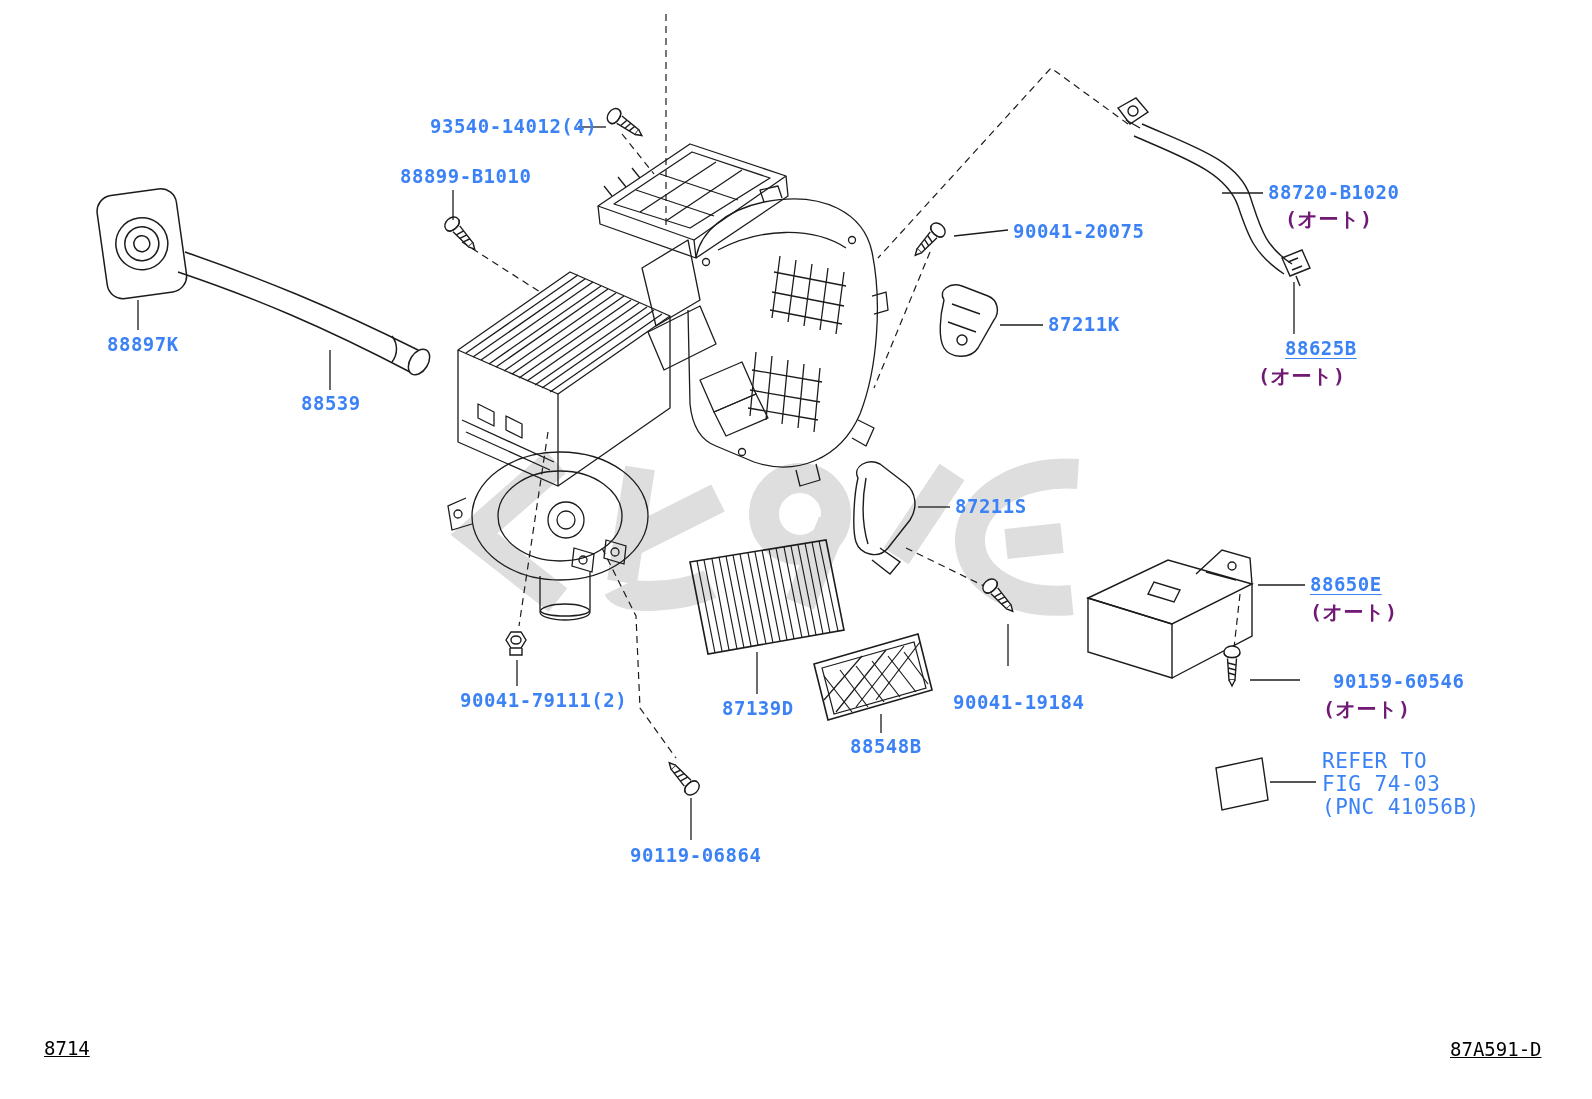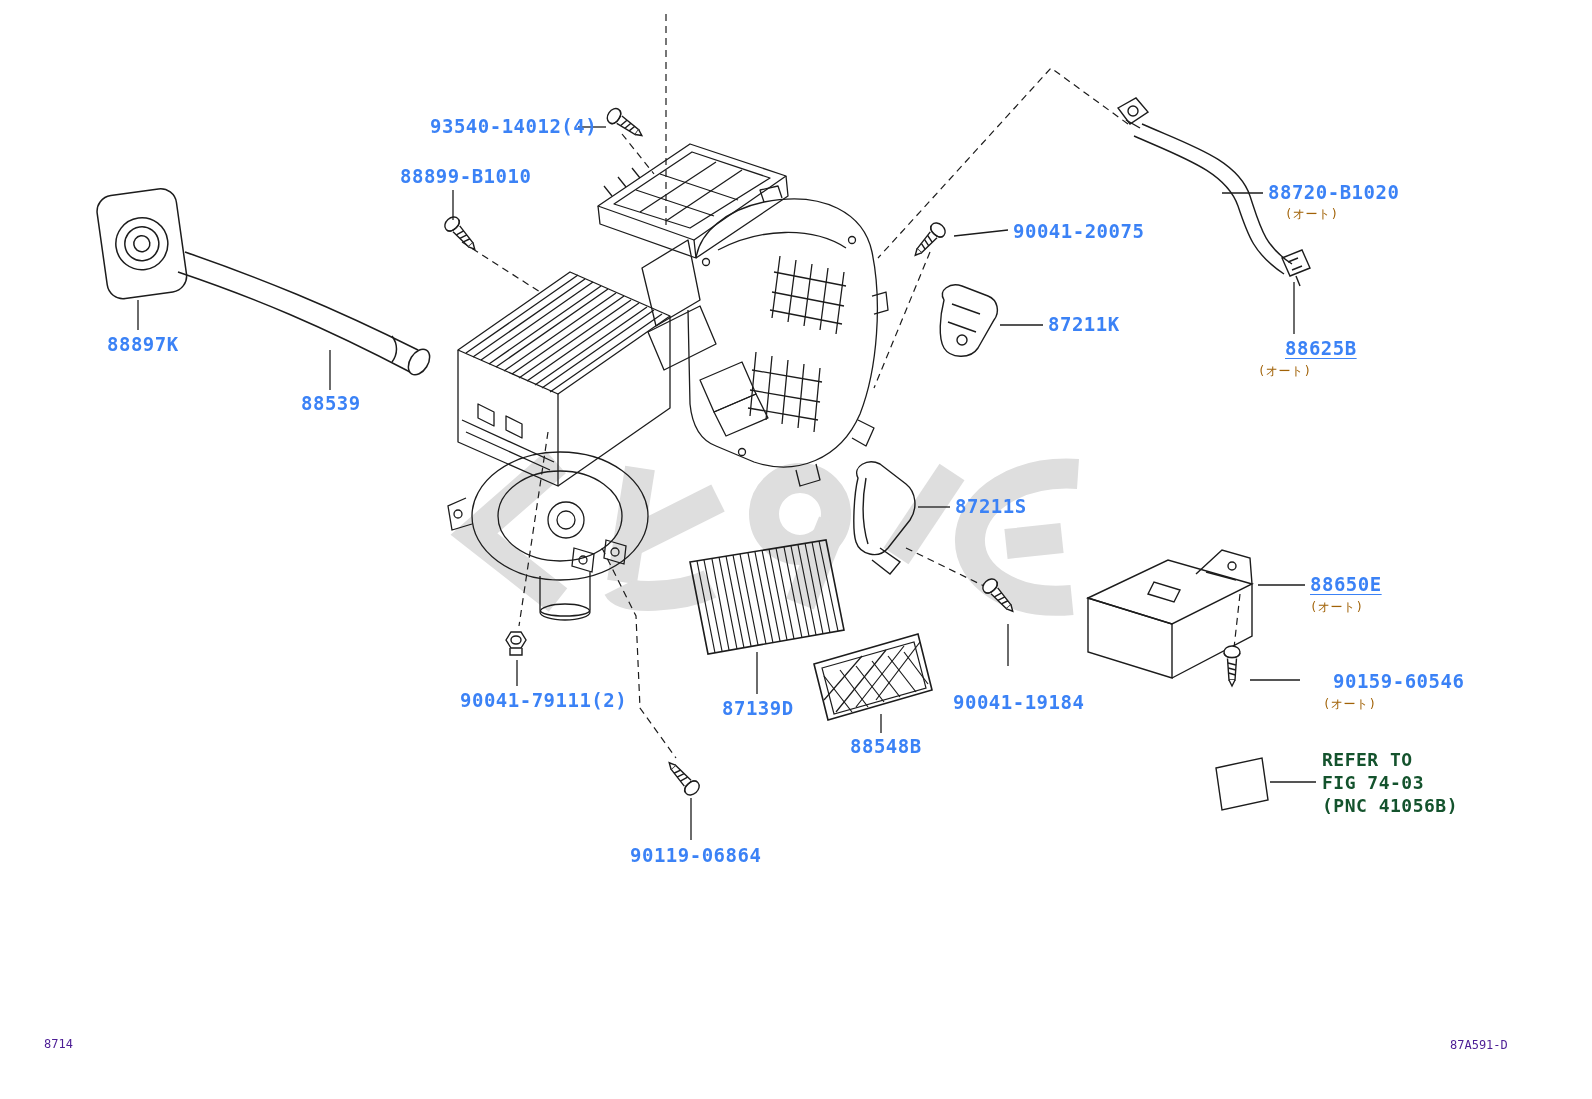--- a/index.html
+++ b/index.html
@@ -7,31 +7,32 @@
   .stage {
     position:relative; width:1592px; height:1099px; background:#ffffff;
     font-family:"DejaVu Sans Mono", monospace; overflow:hidden;
   }
   .stage svg { position:absolute; left:0; top:0; }
   .part-label {
     position:absolute; font-size:19px; font-weight:700; color:#3b82f6;
     white-space:nowrap; letter-spacing:.5px; line-height:1.1;
   }
   .sub-label {
-    position:absolute; font-size:12px; font-weight:400; color:#a16207;
+    position:absolute; font-size:20px; font-weight:700; color:#701a75;
     white-space:nowrap; letter-spacing:.5px;
   }
   .underlined { text-decoration:underline; text-underline-offset:3px; }
   .note-line {
-    position:absolute; font-size:18px; font-weight:700; color:#14532d;
+    position:absolute; font-size:21px; font-weight:400; color:#3b82f6;
     white-space:nowrap; letter-spacing:.5px;
   }
   .footer-code {
-    position:absolute; font-size:12px; font-weight:400; color:#4c1d95;
+    position:absolute; font-size:19px; font-weight:400; color:#000000;
     white-space:nowrap;
+    text-decoration:underline;
   }
 </style>
 </head>
 <body>
 
 <div class="stage">
 
   <svg width="1592" height="1099" viewBox="0 0 1592 1099">
 
     <defs>

